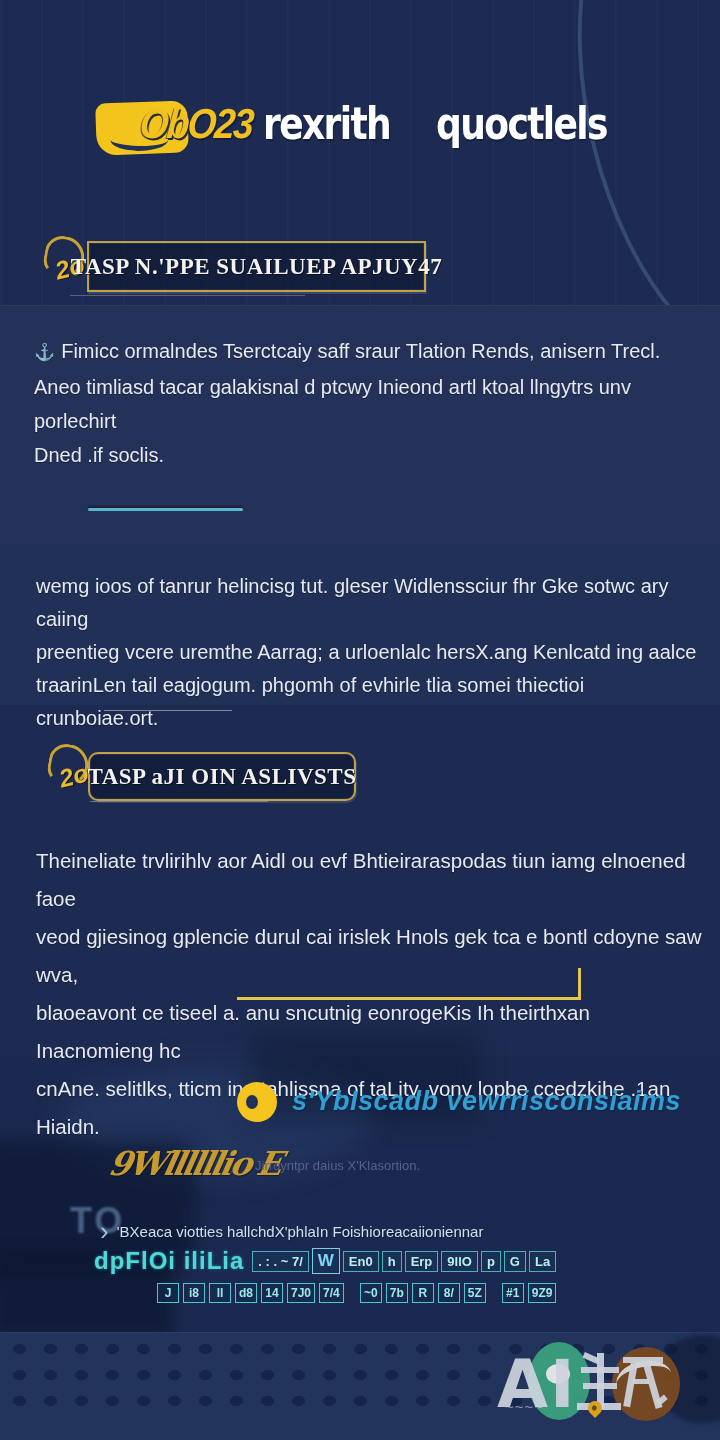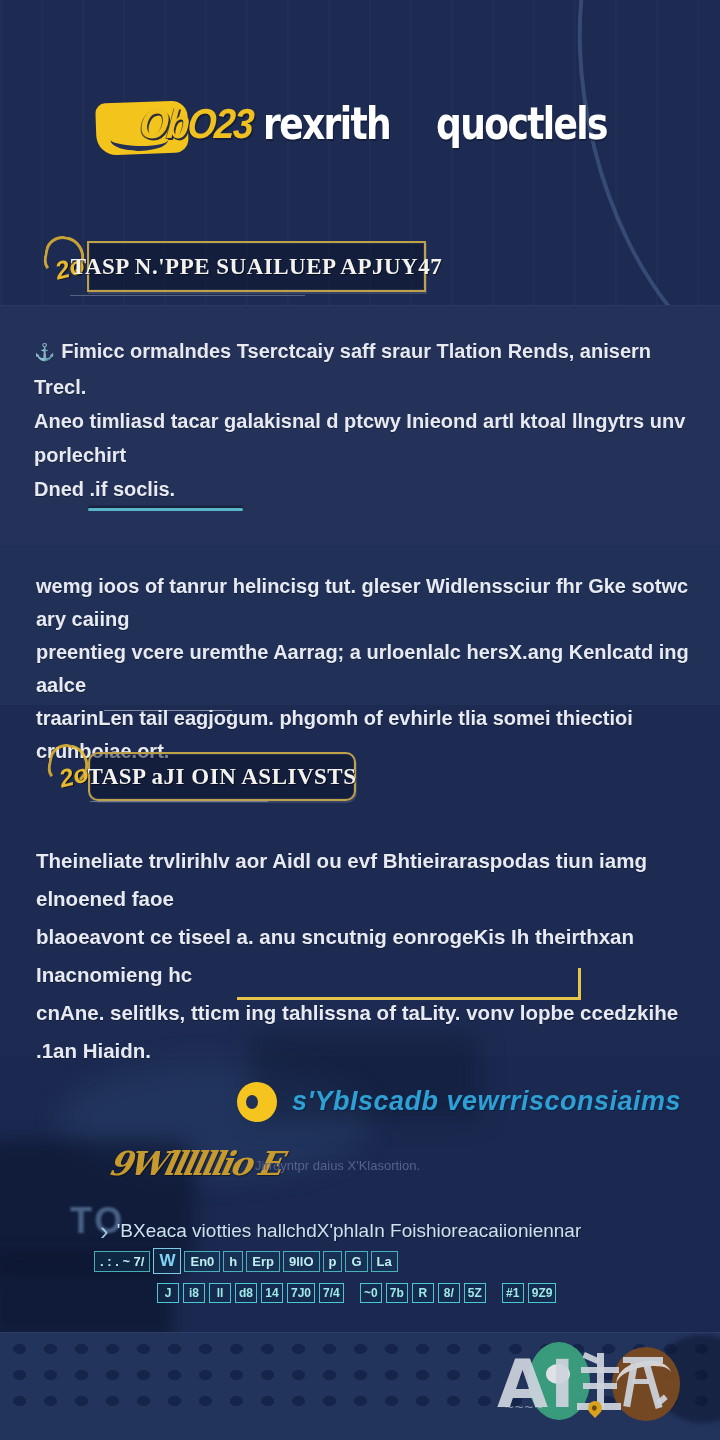--- a/index.html
+++ b/index.html
@@ -65,21 +65,21 @@
   .badge::before{content:"";position:absolute;left:2px;top:0px;width:34px;height:34px;
     border:3px solid rgba(232,185,46,0.85);border-radius:50% 60% 55% 45%;
     border-bottom-color:transparent;transform:rotate(24deg);}
   .badge-inner{position:absolute;left:10px;top:18px;}
   .badge-1{left:44px;top:236px;}
   .badge-2{left:48px;top:744px;}
   .h-underline-1{left:70px;top:295px;width:235px;height:1px;background:rgba(210,215,225,0.32);}
   .h-underline-2{left:90px;top:801px;width:178px;height:1px;background:rgba(255,255,255,0.3);}
 
   
-  .para{color:#e8eaf2;font-size:20px;text-shadow:0 1px 0 rgba(0,0,0,0.35);font-weight:bold;}
+  .para{color:#e8eaf2;font-size:20px;text-shadow:0 1px 0 rgba(0,0,0,0.35);}
   .para-1{left:34px;top:334px;width:660px;line-height:34px;}
   .para-2{left:36px;top:570px;width:668px;line-height:33px;}
   .para-3{left:36px;top:842px;width:668px;line-height:38px;font-size:20.5px;}
   .lead-icon{color:#e3bc4a;font-size:17px;margin-right:6px;}
 
   .cyan-line{left:88px;top:508px;width:155px;height:3px;background:#57b7c9;border-radius:2px;
     box-shadow:0 -2px 2px rgba(0,0,0,0.4);}
   .thin-divider{left:104px;top:710px;width:128px;height:1px;background:rgba(255,255,255,0.45);}
   .gold-bracket{left:237px;top:968px;width:341px;height:29px;
     border-bottom:3px solid #e7c44a;border-right:3px solid #e7c44a;}
@@ -96,21 +96,21 @@
   .sig-script{left:112px;top:1144px;font-family:"DejaVu Serif", serif;font-style:italic;
     font-weight:bold;font-size:33px;color:#c79a2e;transform:skewX(-14deg);
     letter-spacing:-3px;white-space:nowrap;text-shadow:1px 1px 1px rgba(0,0,0,0.4);}
   .sig-note{left:255px;top:1158px;font-size:13px;color:#57618a;white-space:nowrap;}
 
   
   .ghost-to{left:70px;top:1200px;font-size:36px;font-weight:bold;
     color:rgba(125,165,205,0.5);letter-spacing:3px;filter:blur(1px);}
   .link-row{left:100px;top:1214px;width:480px;height:34px;display:flex;align-items:center;}
   .link-chevron{font-size:26px;color:#9fc3e0;margin-right:8px;line-height:26px;}
-  .link-text{font-size:19px;color:#cfe0ee;white-space:nowrap;
+  .link-text{font-size:15px;color:#cfe0ee;white-space:nowrap;
     text-shadow:1px 1px 0 rgba(0,20,40,0.6);}
   .cell-row{left:94px;top:1245px;width:560px;height:32px;display:flex;align-items:center;}
   .cell-row-label{font-size:24px;font-weight:bold;color:#4fd8d8;letter-spacing:1px;
     margin-right:8px;text-shadow:0 0 3px rgba(60,200,220,0.6), 1px 1px 0 rgba(0,30,50,0.8);
     white-space:nowrap;}
   .cell{display:inline-block;border:1px solid rgba(90,220,220,0.75);
     background:rgba(20,60,90,0.4);color:#bfeef0;font-size:13px;font-weight:bold;
     padding:2px 5px;margin-right:3px;white-space:nowrap;}
   .cell-w{font-size:17px;color:#7fd4f8;border-color:rgba(140,220,250,0.9);}
   .chip-row{left:157px;top:1280px;width:440px;height:26px;display:flex;align-items:center;}
@@ -204,20 +204,21 @@
 <div class="abs badge badge-2">
   <span class="badge-inner">2o</span>
 </div>
 <div class="abs hbox hbox-2">
   <span class="hbox-text">TASP aJI OIN ASLIVSTS</span>
 </div>
 <div class="abs h-underline-2"></div>
 
 <div class="abs para para-3">
   <div>Theineliate trvlirihlv aor Aidl ou evf Bhtieiraraspodas tiun iamg elnoened faoe</div>
+  <div>veod gjiesinog gplencie durul cai irislek Hnols gek tca e bontl cdoyne saw wva,</div>
   <div>blaoeavont ce tiseel a. anu sncutnig eonrogeKis Ih theirthxan Inacnomieng hc</div>
   <div>cnAne. selitlks, tticm ing tahlissna of taLity. vonv lopbe ccedzkihe .1an Hiaidn.</div>
 </div>
 
 <div class="abs gold-bracket"></div>
 
 <div class="abs sub-circle">
   <div class="sub-circle-dot"></div>
 </div>
 <div class="abs sub-label">s'YbIscadb vewrrisconsiaims</div>
@@ -226,20 +227,21 @@
 <div class="abs sig-note">Jirroyntpr daius X'Klasortion.</div>
 
 <div class="abs ghost-to">TO</div>
 
 <div class="abs link-row">
   <span class="link-chevron">›</span>
   <span class="link-text">'BXeaca viotties hallchdX'phlaIn Foishioreacaiioniennar</span>
 </div>
 
 <div class="abs cell-row">
+  <span class="cell-row-label">dpFlOi iliLia</span>
   <span class="cell">. : . ~ 7/</span>
   <span class="cell cell-w">W</span>
   <span class="cell">En0</span>
   <span class="cell">h</span>
   <span class="cell">Erp</span>
   <span class="cell">9llO</span>
   <span class="cell">p</span>
   <span class="cell">G</span>
   <span class="cell">La</span>
 </div>

